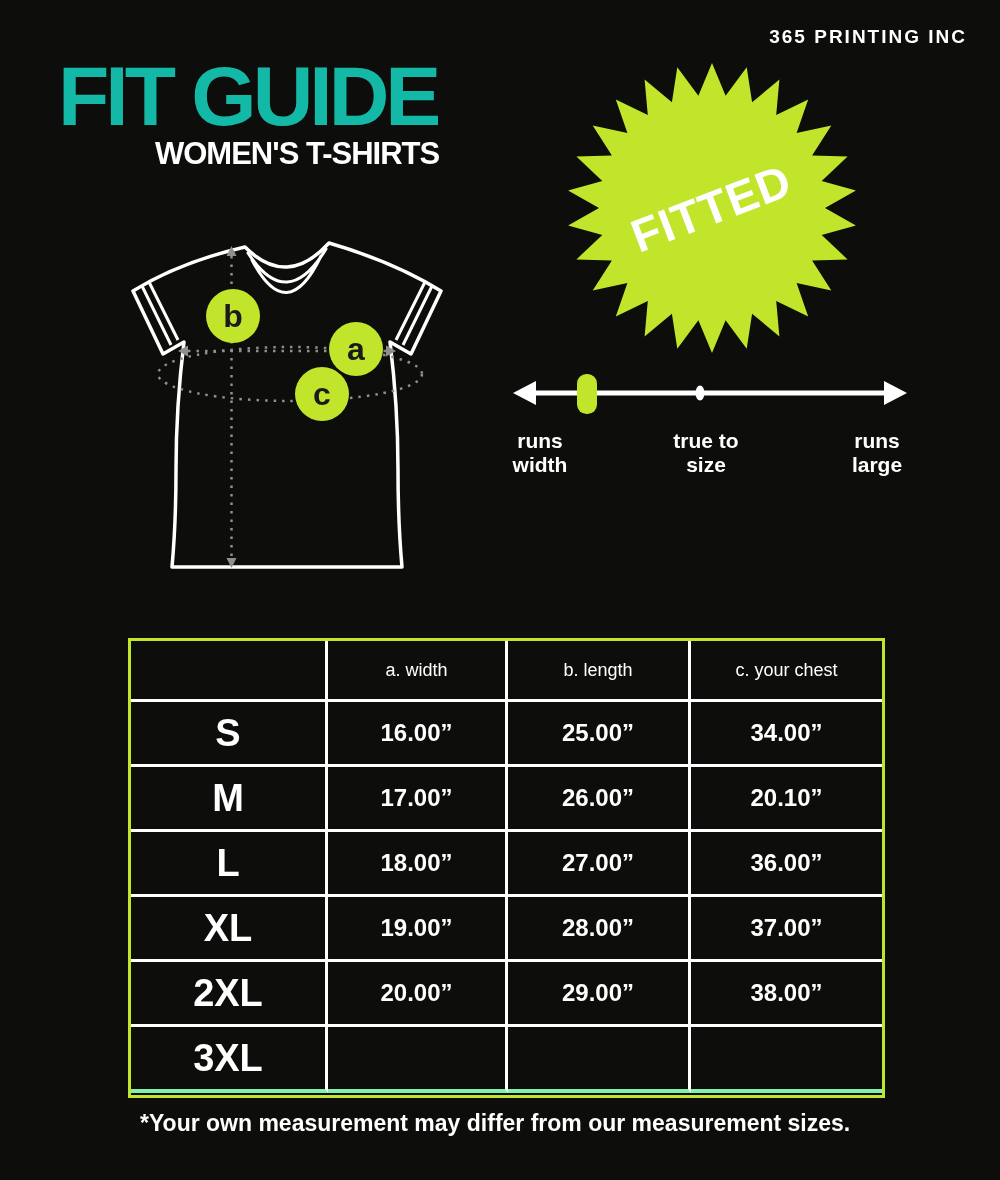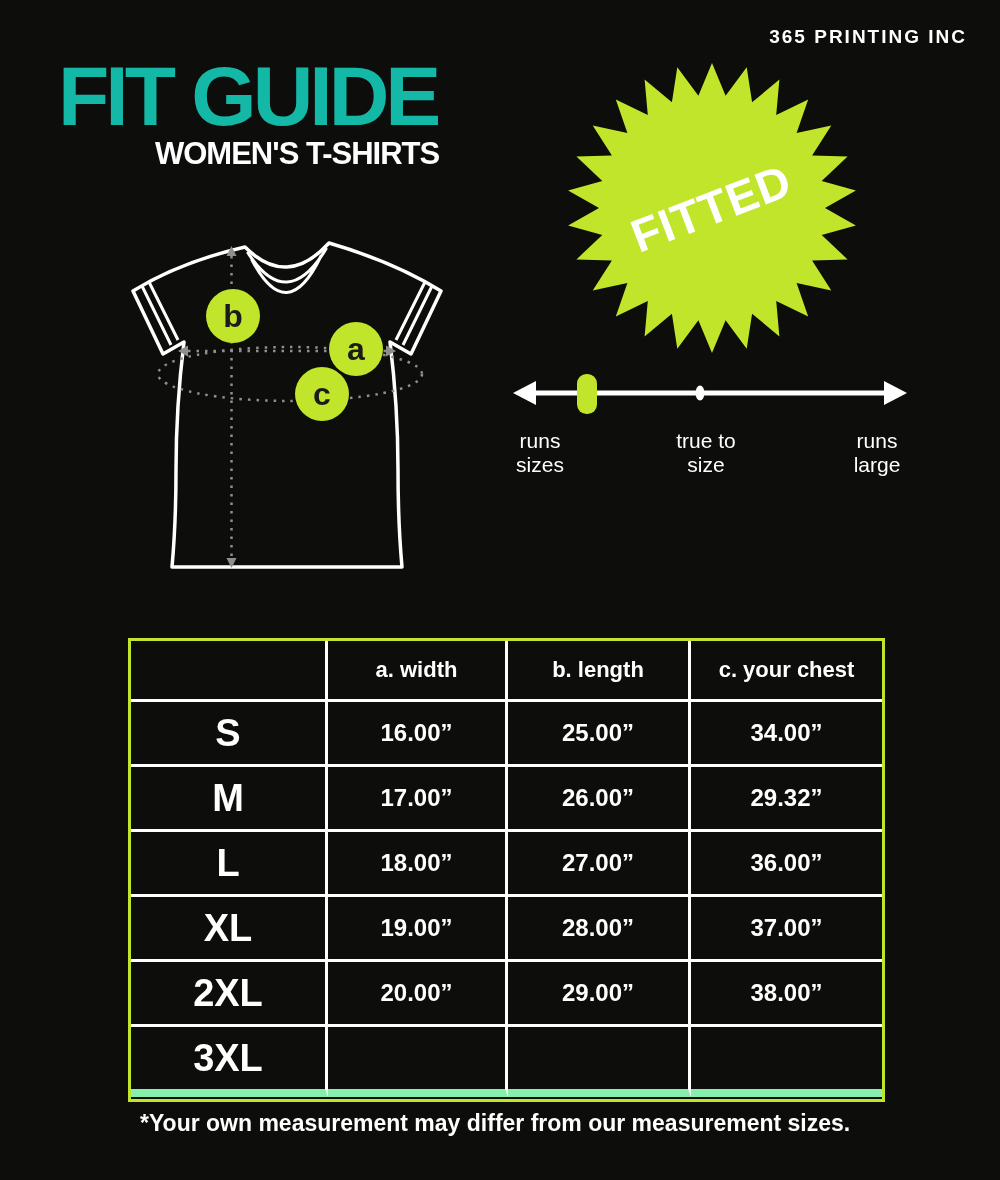--- a/index.html
+++ b/index.html
@@ -14,36 +14,36 @@
   .title{
     position:absolute;left:58px;top:54px;color:#14b8a6;font-size:84px;
     font-weight:bold;letter-spacing:-4px;line-height:1;white-space:nowrap;
   }
   .subtitle{
     position:absolute;left:155px;top:136px;width:280px;color:#fff;
     font-size:31px;font-weight:bold;letter-spacing:-1px;text-align:center;white-space:nowrap;
   }
   .abs{position:absolute;}
   .scale-label{
-    position:absolute;top:429px;color:#fff;font-size:21px;font-weight:normal;
+    position:absolute;top:429px;color:#fff;font-size:21px;font-weight:bold;
     line-height:1.12;text-align:center;
   }
   .table-frame{
     position:absolute;left:128px;top:638px;border:3px solid #c1e52a;
     padding:0 0 2px 0;background:#0d0d0b;
   }
   table.size-table{border-collapse:separate;border-spacing:0;table-layout:fixed;width:751px;}
   .size-table th,.size-table td{
     border-right:3px solid #fff;border-top:3px solid #fff;
     text-align:center;vertical-align:middle;color:#fff;padding:0;overflow:hidden;
   }
   .size-table tr:first-child th{border-top:none;}
   .size-table th:last-child,.size-table td:last-child{border-right:none;}
-  .size-table tr:last-child td{border-bottom:8px solid #86efac;}
-  .size-table th{height:58px;font-size:22px;font-weight:bold;margin-top:36px;}
+  .size-table tr:last-child td{border-bottom:4px solid #86efac;}
+  .size-table th{height:58px;font-size:18px;font-weight:normal;margin-top:36px;}
   .size-table td{height:62px;font-size:24px;font-weight:bold;}
   .size-table td.size-col{font-size:38px;}
   .footnote{
     position:absolute;left:140px;top:1110px;width:757px;
     color:#fff;font-size:23px;font-weight:bold;white-space:nowrap;
   }
   svg text{font-family:"Liberation Sans",sans-serif;}
 </style>
 </head>
 <body>
@@ -93,21 +93,21 @@
   <svg class="abs" style="left:505px;top:362px;" width="410" height="62" viewBox="505 362 410 62">
     <line x1="532" y1="393" x2="888" y2="393" stroke="#ffffff" stroke-width="5"></line>
     <polygon points="513,393 536,381 536,405" fill="#ffffff"></polygon>
     <polygon points="907,393 884,381 884,405" fill="#ffffff"></polygon>
     <ellipse cx="700" cy="393" rx="4.5" ry="7.5" fill="#ffffff"></ellipse>
     <rect x="577" y="374" width="20" height="40" rx="9.5" fill="#c1e52a"></rect>
   </svg>
 
   <div class="scale-label" style="left:495px;width:90px;">
     <div>runs</div>
-    <div>sizes</div>
+    <div>width</div>
   </div>
   <div class="scale-label" style="left:656px;width:100px;">
     <div>true to</div>
     <div>size</div>
   </div>
   <div class="scale-label" style="left:832px;width:90px;">
     <div>runs</div>
     <div>large</div>
   </div>
 
@@ -129,21 +129,21 @@
       <tr>
         <td class="size-col">S</td>
         <td>16.00”</td>
         <td>25.00”</td>
         <td>34.00”</td>
       </tr>
       <tr>
         <td class="size-col">M</td>
         <td>17.00”</td>
         <td>26.00”</td>
-        <td>29.32”</td>
+        <td>20.10”</td>
       </tr>
       <tr>
         <td class="size-col">L</td>
         <td>18.00”</td>
         <td>27.00”</td>
         <td>36.00”</td>
       </tr>
       <tr>
         <td class="size-col">XL</td>
         <td>19.00”</td>

